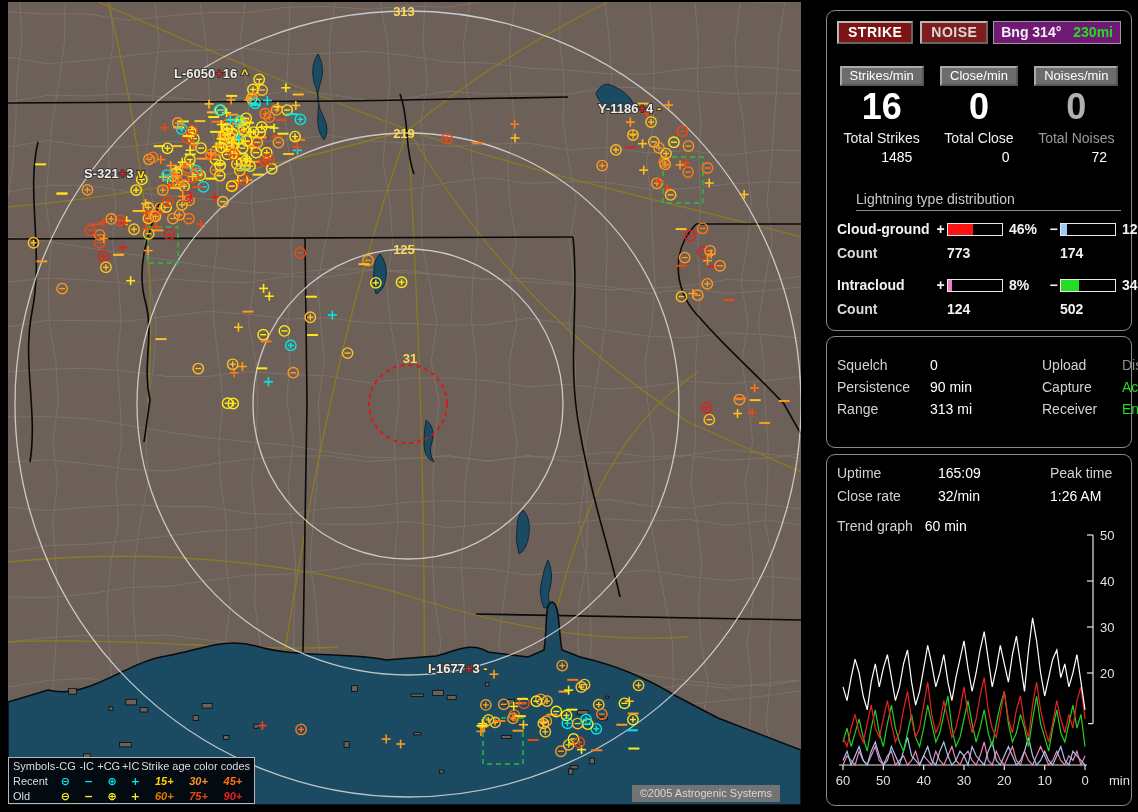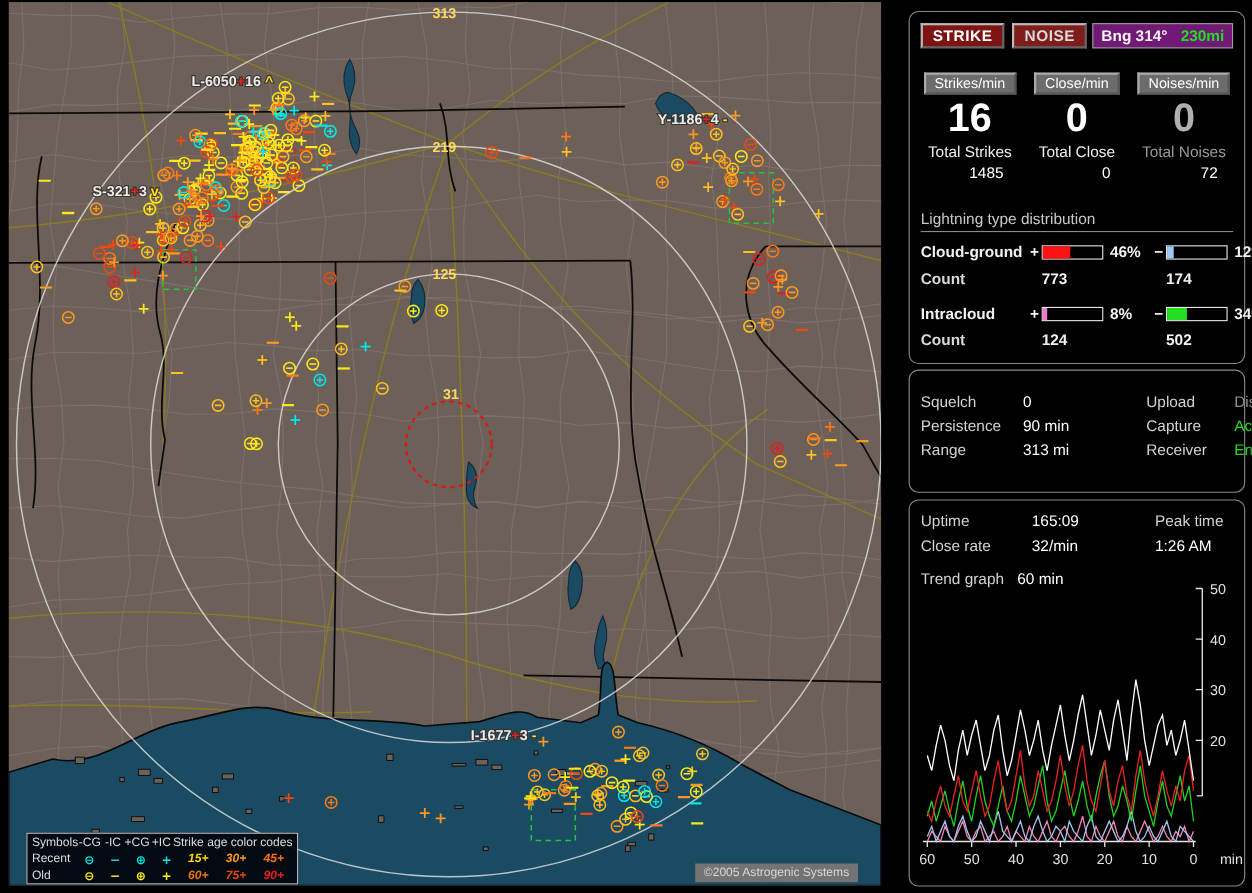--- a/index.html
+++ b/index.html
@@ -3,21 +3,21 @@
 <meta charset="utf-8">
 <style>
   * { margin:0; padding:0; box-sizing:border-box; }
   html,body { background:#000; width:1138px; height:812px; overflow:hidden;
     font-family:"Liberation Sans", sans-serif; }
   #stage { position:relative; width:1138px; height:784px; background:#000; }
 
   
   #map-wrap { position:absolute; left:8px; top:2px; width:793px; height:803px; background:#6c6058; }
   #map-svg { display:block; }
-  #map-legend { position:absolute; left:16px; top:755px; width:247px; height:47px;
+  #map-legend { position:absolute; left:0px; top:755px; width:247px; height:47px;
     background:rgba(2,4,10,0.92); border:1px solid #b8b8b8; color:#dcdcdc;
     font-size:11px; line-height:15px; padding:1px 4px; }
   .leg-row { display:flex; align-items:center; height:15px; white-space:nowrap; }
   .leg-c0 { width:52px; } .leg-c { width:30px; text-align:center; }
   .leg-age { width:44px; text-align:center; font-weight:bold;font-style:italic; }
   .leg-agehead { flex:1; text-align:center; }
   .leg-sym { font-family:"DejaVu Sans", sans-serif; font-weight:bold; }
   #map-copyright { position:absolute; right:21px; bottom:3px; background:#737373;
     color:#d8d8d8; font-size:11px; padding:2px 8px 3px 8px; }
 
@@ -42,21 +42,21 @@
   .counter { text-align:center; }
   .counter-head { display:inline-block; background:#6c6c6c; color:#fff; border:2px outset #aaa;
     font-size:13px; padding:0 8px 1px 8px; }
   .counter-val { font-size:36px; font-weight:bold; color:#fff; margin-top:2px; line-height:38px; }
   .counter-val.dim { color:#b0b0b0; }
   .counter-total-label { font-size:14px; color:#efefef; margin-top:4px; }
   .counter-total-label.dim { color:#9a9a9a; }
   .counter-total { font-size:14px; color:#fff; text-align:right; padding-right:14px; margin-top:3px; }
 
   #dist-title { margin-top:26px; color:#c9c9c9; font-size:14px;
-    border-bottom:1px solid #8a8a8a; padding-bottom:3px; }
+    border-bottom:1px solid #8a8a8a; padding-bottom:3px;margin-left:19px; }
   .dist-row { display:grid; grid-template-columns:97px 13px 58px 42px 13px 58px 40px;
     align-items:center; margin-top:10px; font-size:14px; font-weight:bold; color:#f2f2f2; }
   .dist-sign { text-align:center; font-weight:bold; }
   .dist-bar { width:56px; height:13px; border:1px solid #e9e9e9; background:#000; }
   .dist-fill { height:100%; }
   .dist-pct { padding-left:4px; }
   .count-row { display:grid; grid-template-columns:110px 113px auto;
     font-size:14px; font-weight:bold; color:#f2f2f2; margin-top:8px; }
   .count-row .c-label { color:#d9d9d9; }
 

